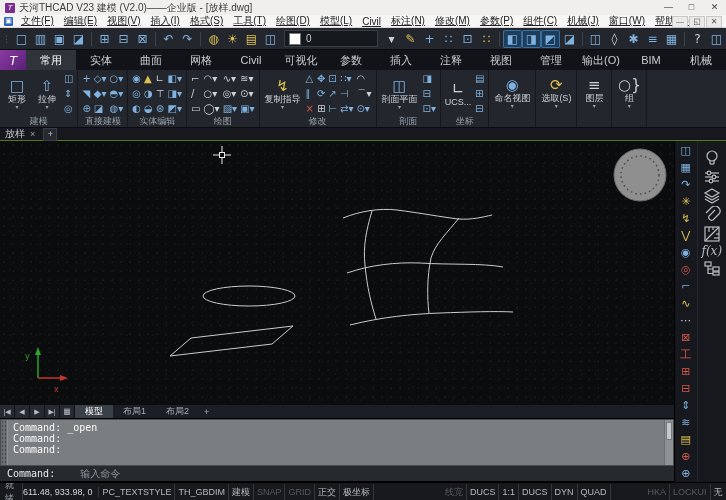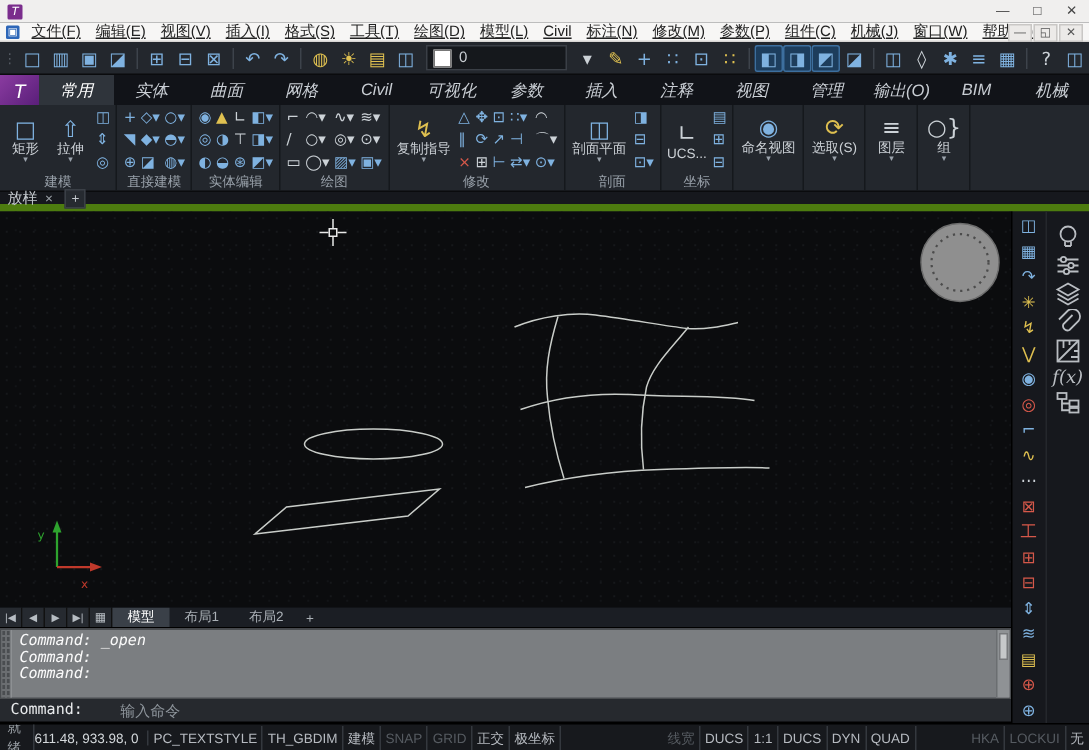--- a/index.html
+++ b/index.html
@@ -29,39 +29,39 @@
   .sep{width:1px;height:14px;background:#3d434b;margin:0 3px;}
   .hl{background:#1d3d5c;box-shadow:0 0 0 1px #3d6f9e inset;border-radius:2px;}
   .layerbox{display:flex;align-items:center;width:104px;height:15px;background:#15181c;border:1px solid #3a3f46;padding:0 4px;margin:0 4px;}
   .swatch{width:10px;height:10px;background:#ffffff;border:1px solid #777;margin-right:5px;}
   .layername{color:#c9ced3;font-size:10px;}
 
   
   .rtabs{height:20px;background:#111318;display:flex;align-items:stretch;}
   .rlogo{width:26px;background:linear-gradient(135deg,#8a3ba0,#5a1f7a);color:#fff;font-size:13px;font-style:italic;
     display:flex;align-items:center;justify-content:center;}
-  .rtab{flex:1;display:flex;align-items:center;justify-content:center;font-size:11px;color:#c9ced4;white-space:nowrap;cursor:default;font-style:italic;}
+  .rtab{flex:1;display:flex;align-items:center;justify-content:center;font-size:11px;color:#c9ced4;white-space:nowrap;cursor:default;}
   .rtab.active{background:#2f343b;color:#fff;}
 
   
   .rpanels{height:58px;background:#23272d;display:flex;overflow:hidden;border-bottom:1px solid #0a0b0d;box-sizing:border-box;}
   .panel{border-right:1px solid #15181c;display:flex;flex-direction:column;flex:0 0 auto;padding:0 2px;box-sizing:border-box;}
   .p-body{flex:1;display:flex;align-items:center;justify-content:center;gap:2px;padding:1px 1px 0 1px;}
   .p-label{height:12px;font-size:9px;color:#99a1aa;text-align:center;line-height:11px;white-space:nowrap;}
   .grid3{display:grid;grid-template-rows:repeat(3,15px);grid-auto-flow:column;grid-auto-columns:min-content;column-gap:1px;align-items:center;}
   .gi{font-size:10px;line-height:15px;padding:0 1px;font-family:"DejaVu Sans",sans-serif;white-space:nowrap;cursor:default;}
   .bigbtn{min-width:28px;display:flex;flex-direction:column;align-items:center;color:#ccd1d6;font-size:9px;line-height:10px;cursor:default;}
   .bigbtn .bi{font-size:15px;line-height:16px;font-family:"DejaVu Sans",sans-serif;}
   .dd{font-size:6px;color:#9aa2ab;line-height:6px;}
   .abwrap{display:flex;gap:1px;}
   .ab{width:10px;height:11px;background:#2d66b8;color:#fff;font-size:7px;display:flex;align-items:center;justify-content:center;border-radius:1px;}
   .ab.b2{background:#1d4f9c;margin-top:4px;}
 
   
-  .doctabs{height:13px;background:#16181d;display:flex;align-items:center;font-size:10px;color:#c4c9ce;border-bottom:5px solid #4d7c0f;box-sizing:border-box;}
+  .doctabs{height:13px;background:#16181d;display:flex;align-items:center;font-size:10px;color:#c4c9ce;border-bottom:1px solid #4d7c0f;box-sizing:border-box;}
   .dtab{display:flex;align-items:center;padding:0 5px;gap:5px;}
   .dclose{color:#9aa0a6;font-size:9px;}
   .dadd{width:12px;height:11px;background:#262a30;border:1px solid #3a3f46;color:#c4c9ce;font-size:9px;display:flex;align-items:center;justify-content:center;margin-left:3px;}
 
   
   .main{display:flex;height:341px;}
   .left{flex:1;display:flex;flex-direction:column;min-width:0;}
   .canvas{height:264px;position:relative;background:#0b0c0e;
     background-image:radial-gradient(#16181b 1px,transparent 1px),radial-gradient(#121417 1px,transparent 1px);
     background-size:9px 9px,13px 13px;background-position:0 0,4px 6px;}
@@ -70,21 +70,21 @@
   
   .layoutrow{height:14px;background:#1b1e24;display:flex;align-items:center;font-size:9px;color:#aab0b6;border-bottom:1px solid #000;box-sizing:border-box;}
   .lbtn{width:14px;height:13px;background:#262a30;border-right:1px solid #111;display:flex;align-items:center;justify-content:center;font-size:7px;color:#b7bdc3;}
   .lgrid{width:14px;height:13px;background:#262a30;border-right:1px solid #111;display:flex;align-items:center;justify-content:center;font-size:8px;color:#b7bdc3;}
   .ltab{padding:0 10px;height:13px;display:flex;align-items:center;white-space:nowrap;}
   .ltab.active{background:#3a4048;color:#fff;}
   .ladd{padding:0 5px;}
 
   
   .cmdwin{height:47px;background:#7b7e81;border:1px solid #4a4d50;box-sizing:border-box;position:relative;display:flex;
-    font-family:"DejaVu Sans Mono","DejaVu Sans",monospace;font-size:10px;color:#fbfbfb;font-style:italic;}
+    font-family:"DejaVu Sans Mono","DejaVu Sans",monospace;font-size:10px;color:#fbfbfb;}
   .cmdgrip{width:6px;background:#6b6e71;border-right:1px solid #8d9093;
     background-image:radial-gradient(#4a4d50 1px,transparent 1px);background-size:3px 4px;}
   .cmdlines{flex:1;padding:2px 5px;overflow:hidden;}
   .cl{line-height:11px;white-space:pre;}
   .cmdscroll{width:8px;background:#8f9295;border-left:1px solid #6b6e71;position:relative;}
   .cmdthumb{position:absolute;left:1px;top:2px;width:6px;height:18px;background:#c6c8ca;border:1px solid #77797c;box-sizing:border-box;}
   .cmdinput{height:16px;background:#26292e;border-bottom:1px solid #000;box-sizing:border-box;display:flex;align-items:center;
     font-family:"DejaVu Sans Mono","DejaVu Sans",monospace;font-size:10px;color:#e8eaec;padding-left:7px;}
   .cmdplaceholder{color:#8d949b;margin-left:25px;}
 
@@ -109,20 +109,21 @@
   .ime:before{content:"";position:absolute;left:0;top:0;width:7px;height:7px;background:#2d66b8;}
   .ime:after{content:"";position:absolute;right:0;bottom:0;width:7px;height:7px;background:#c0392b;}
 </style>
 </head>
 <body>
 
 <div class="window">
 
   <div class="titlebar">
     <div class="appicon">T</div>
+    <div class="title-text">天河THCAD V23 建模 (V2.0)——企业版 - [放样.dwg]</div>
     <div class="win-controls">
       <div class="win-btn">—</div>
       <div class="win-btn">□</div>
       <div class="win-btn">✕</div>
     </div>
   </div>
 
   <div class="menubar">
     <div class="docicon">▣</div>
 

